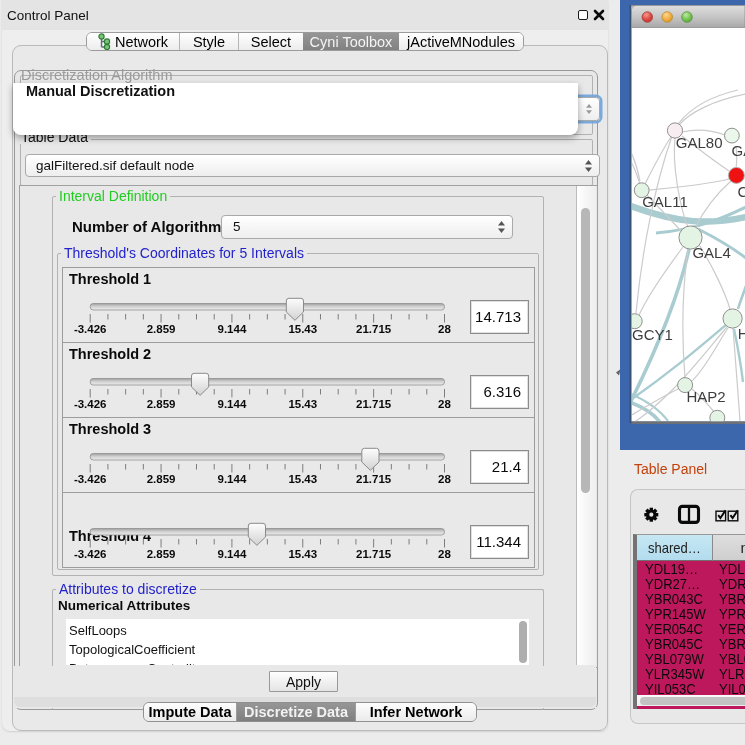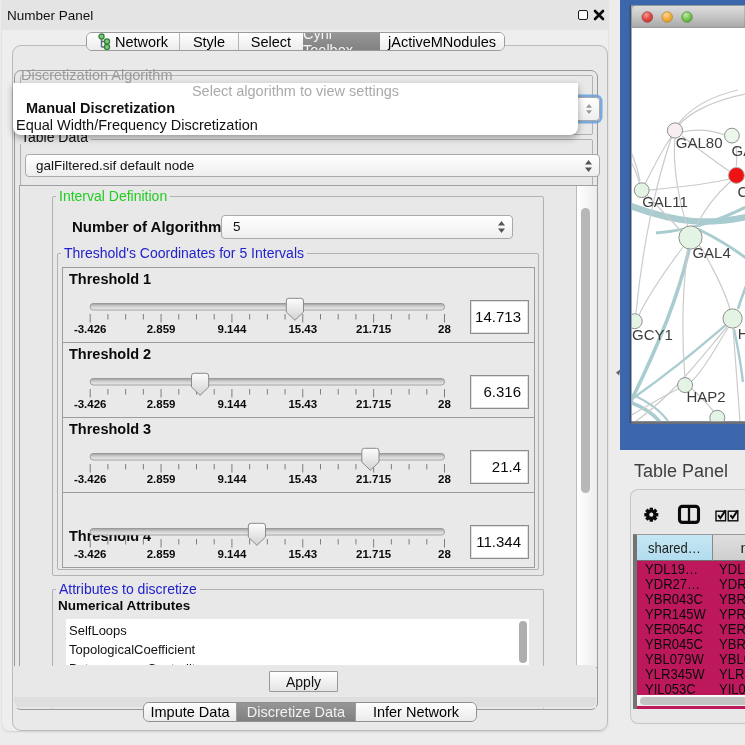--- a/index.html
+++ b/index.html
@@ -11,21 +11,21 @@
   border-radius:4px;font-size:13.5px;color:#111;padding-left:8px;}
 .combo .ar{position:absolute;right:6px;top:0;height:100%;display:flex;flex-direction:column;justify-content:center;color:#444;}
 .ar svg{display:block}
 .blab{font-weight:bold;font-size:14.5px;color:#0a0a0a;position:absolute;}
 </style></head>
 <body>
 
 <div class="abs" id="cpwin" style="left:2px;top:0;width:605.5px;height:730.5px;background:#eeeeee;border-radius:0 0 8px 8px;box-shadow:0 1px 2px rgba(0,0,0,0.12);"></div>
 
 <div class="abs" style="left:2px;top:0;width:605.5px;height:30px;background:#e4e4e4;"></div>
-<div class="abs" style="left:7px;top:8px;font-size:13.5px;color:#111;">Number Panel</div>
+<div class="abs" style="left:7px;top:8px;font-size:13.5px;color:#111;">Control Panel</div>
 <div class="abs" style="left:578px;top:10px;width:8px;height:8px;border:1.6px solid #1a1a1a;border-radius:2px;background:#fff;"></div>
 <svg class="abs" style="left:593px;top:9px" width="12" height="12" viewBox="0 0 12 12">
     <path d="M2 2 L10 10 M10 2 L2 10" stroke="#0a0a0a" stroke-width="2.6" stroke-linecap="round"></path>
   </svg>
 
 <div class="abs" style="left:11.5px;top:44.5px;width:594px;height:684px;background:#e9e9e9;border:1px solid #bababa;border-radius:9px;"></div>
 
 <div class="abs" style="left:13.5px;top:69.5px;width:582px;height:638px;background:#e8e8e8;border:1px solid #999999;border-radius:7px;"></div>
 
 <div class="abs" id="toptabs" style="left:86px;top:32px;height:17px;display:flex;border:1px solid #9b9b9b;border-radius:6px;overflow:hidden;background:#fff;font-size:14.5px;">
@@ -33,21 +33,21 @@
     <svg width="13" height="17" viewBox="0 0 13 17" style="margin-right:4px">
       <path d="M3.5 4 V14 M3.5 8.5 H8 M3.5 14 H8" stroke="#5f6c7b" stroke-width="1.4" fill="none"></path>
       <circle cx="3.5" cy="3.5" r="2.6" fill="#7cc47c" stroke="#2e7d32" stroke-width="1.2"></circle>
       <circle cx="9" cy="8.5" r="2.6" fill="#7cc47c" stroke="#2e7d32" stroke-width="1.2"></circle>
       <circle cx="9" cy="14" r="2.6" fill="#7cc47c" stroke="#2e7d32" stroke-width="1.2"></circle>
     </svg>
       <span>Network</span>
     </div>
   <div style="width:58px;display:flex;align-items:center;justify-content:center;background:linear-gradient(#ffffff,#ececec);border-right:1px solid #b5b5b5;">Style</div>
   <div style="width:64px;display:flex;align-items:center;justify-content:center;background:linear-gradient(#ffffff,#ececec);">Select</div>
-  <div style="width:77px;display:flex;align-items:center;justify-content:center;background:linear-gradient(#969696,#818181);color:#f4f4f4;">Cyni Toolbox</div>
+  <div style="width:96px;display:flex;align-items:center;justify-content:center;background:linear-gradient(#969696,#818181);color:#f4f4f4;">Cyni Toolbox</div>
   <div style="width:124px;display:flex;align-items:center;justify-content:center;background:linear-gradient(#ffffff,#ececec);">jActiveMNodules</div>
 </div>
 
 <div class="groupbox" style="left:20px;top:75px;width:571px;height:58px;"></div>
 <div class="gtitle" style="left:18px;top:69px;color:#9b9b9b;font-size:14.5px;">Discretization Algorithm</div>
 
 <div class="combo" style="left:25px;top:97px;width:565px;height:22px;box-shadow:0 0 0 2.5px rgba(110,162,220,0.9);">
     <span class="ar">
 <svg width="8" height="12" viewBox="0 0 8 12">
         <path d="M4 1 L7 4.7 H1 Z" fill="#9a9a9a"></path>
@@ -282,31 +282,29 @@
 <div class="abs" style="left:66px;top:619px;width:463px;height:46px;background:#ffffff;overflow:hidden;font-size:13px;color:#111;">
   <div style="position:absolute;left:3px;top:2px;line-height:19px;">SelfLoops<br>TopologicalCoefficient<br>BetweennessCentrality</div>
 </div>
 <div class="abs" style="left:519px;top:621px;width:8px;height:42px;background:#aeaeae;border-radius:4px;"></div>
 
 <div class="abs" style="left:14px;top:666px;width:582px;height:42px;background:#e8e8e8;"></div>
 <div class="abs" style="left:14px;top:697px;width:582px;height:10px;background:#dedede;border-radius:0 0 6px 6px;"></div>
 <div class="abs" style="left:269px;top:671px;width:67px;height:19px;background:linear-gradient(#ffffff,#e4e4e4);border:1px solid #999;border-radius:1px;
      display:flex;align-items:center;justify-content:center;font-size:14px;color:#111;">Apply</div>
 
-<div class="abs" style="left:143px;top:702px;height:17.5px;display:flex;border:1px solid #909090;border-radius:6px;overflow:hidden;font-size:14.5px;">
+<div class="abs" style="left:143px;top:702px;height:17.5px;display:flex;border:1px solid #909090;border-radius:6px;overflow:hidden;font-size:14.5px;font-weight:bold;">
   <div style="width:92px;display:flex;align-items:center;justify-content:center;background:linear-gradient(#fdfdfd,#ebebeb);border-right:1px solid #9b9b9b;">Impute Data</div>
   <div style="width:118px;display:flex;align-items:center;justify-content:center;background:linear-gradient(#969696,#7f7f7f);color:#f2f2f2;">Discretize Data</div>
   <div style="width:120px;display:flex;align-items:center;justify-content:center;background:linear-gradient(#fdfdfd,#ebebeb);border-left:1px solid #9b9b9b;">Infer Network</div>
 </div>
 
 <div class="abs" style="left:13px;top:83px;width:565px;height:52px;background:#ffffff;border-radius:0 0 8px 8px;
    box-shadow:0 3px 7px rgba(0,0,0,0.35);font-size:14.5px;color:#111;">
-  <div style="height:17px;text-align:center;color:#aaaaaa;line-height:17px;">Select algorithm to view settings</div>
   <div style="height:17px;font-weight:bold;padding-left:13px;line-height:17px;">Manual Discretization</div>
-  <div style="height:17px;padding-left:3px;line-height:17px;">Equal Width/Frequency Discretization</div>
 </div>
 
 <svg class="abs" style="left:615px;top:368px;" width="6" height="8" viewBox="0 0 6 8">
     <path d="M5.5 1.2 L1 4.5 L4 7.5 Z" fill="#4a4a4a" opacity="0.85"></path>
   </svg>
 
 <div class="abs" style="left:620px;top:0;width:125px;height:450px;background:#3c67ac;"></div>
 <svg class="abs" style="left:629px;top:4px;" width="116" height="421" viewBox="0 0 116 421">
 
   <rect x="0.5" y="1" width="115" height="418" fill="#3a4a68" opacity="0.8"></rect>
@@ -402,21 +400,21 @@
         <text x="632" y="340">GCY1</text>
         <text x="737.8" y="338.7">HI</text>
         <text x="686.5" y="401.7">HAP2</text>
       </g>
     </g>
   </g>
 
   <rect x="2.5" y="417.5" width="113.5" height="2.5" fill="#6d7076"></rect>
 </svg>
 
-<div class="abs" style="left:634px;top:461px;font-size:18px;color:#404040;">Table Panel</div>
+<div class="abs" style="left:634px;top:461px;font-size:14px;color:#c2410c;">Table Panel</div>
 <div class="abs" style="left:629.5px;top:489px;width:116px;height:233px;background:#e8e8e8;border:1px solid #c6c6c6;border-radius:8px 0 0 8px;border-right:none;"></div>
 
 <svg class="abs" style="left:638px;top:503px;" width="107" height="22" viewBox="0 0 107 22">
   <g fill="#0a0a0a">
     <g stroke="#0a0a0a" stroke-width="3.4">
       <line x1="13.3" y1="4.7" x2="13.3" y2="18.7"></line>
       <line x1="6.3" y1="11.7" x2="20.3" y2="11.7"></line>
       <line x1="8.35" y1="6.75" x2="18.25" y2="16.65"></line>
       <line x1="18.25" y1="6.75" x2="8.35" y2="16.65"></line>
     </g>

